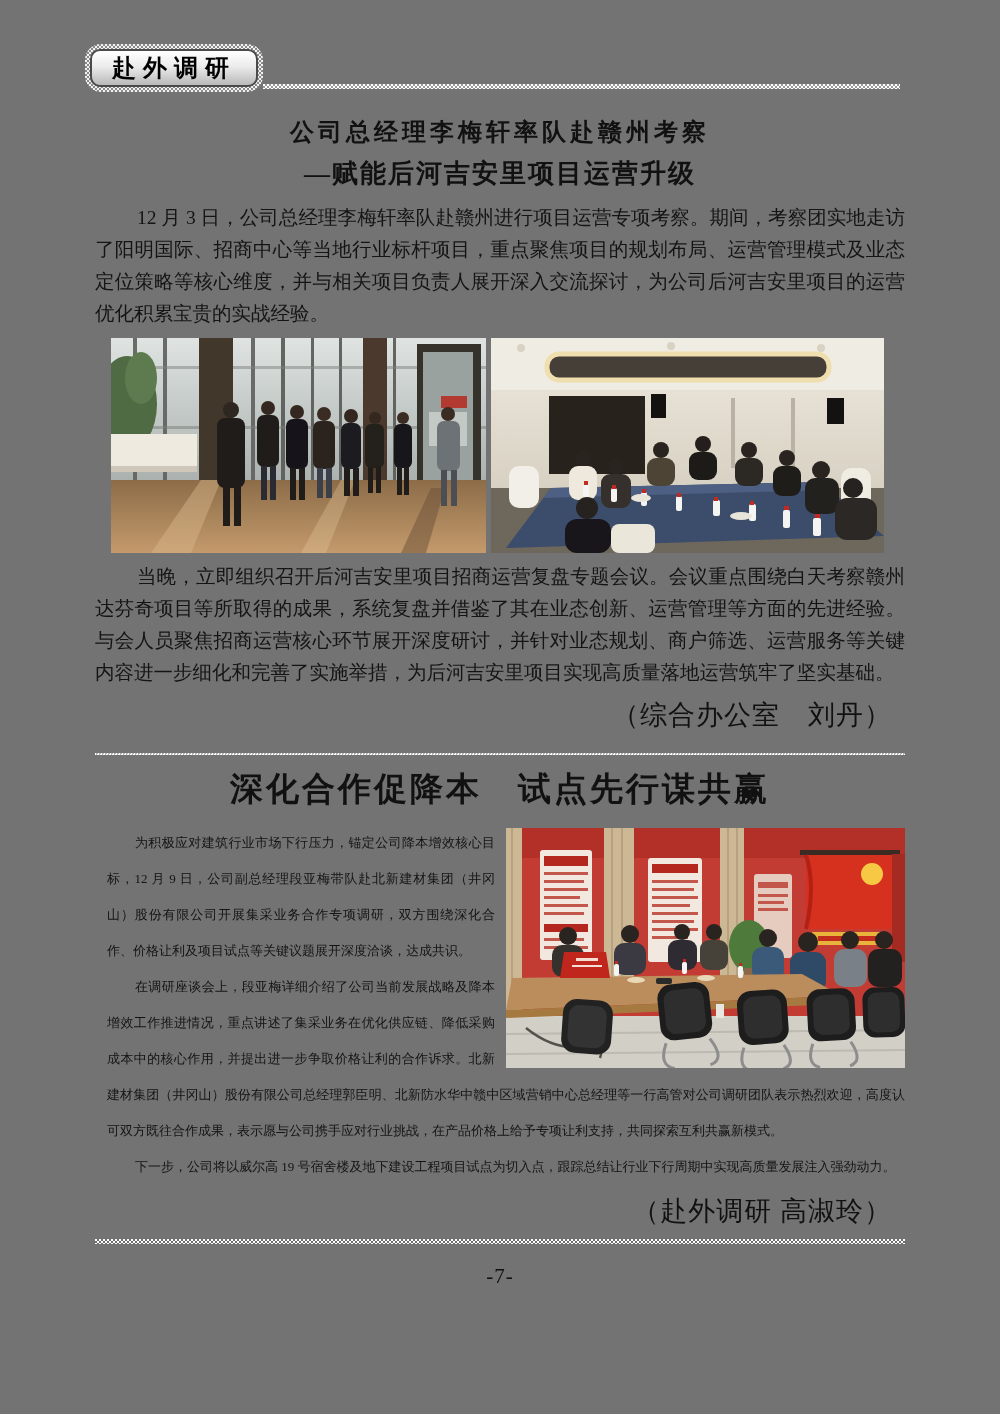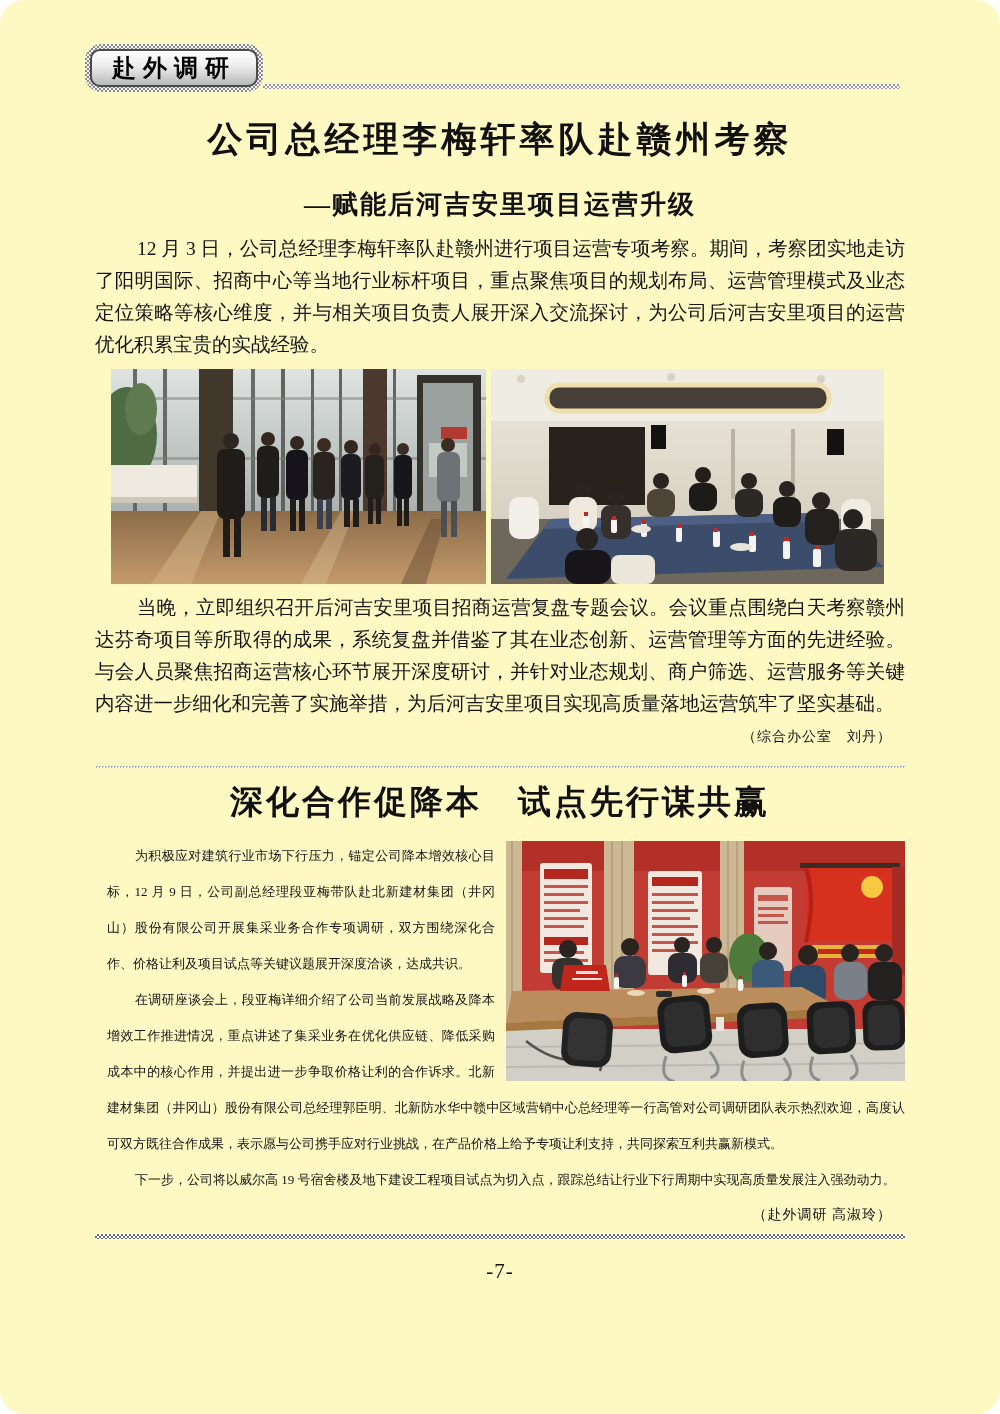--- a/index.html
+++ b/index.html
@@ -1,54 +1,53 @@
 <!DOCTYPE html>
 <html><head>
 <meta charset="utf-8">
 <style>
   * { margin:0; padding:0; box-sizing:border-box; }
   html,body { background:#ffffff; }
   .page {
     position:relative; width:1000px; height:1414px; margin:0 auto;
-    background:#fef9c3; overflow:hidden;
+    background:#737373; overflow:hidden;
     font-family:"Liberation Serif","DejaVu Serif",serif;
     color:#111;
-    border-radius:24px;
   }
   
   .header { display:flex; align-items:flex-end; padding:44px 100px 0 85px; }
   .badge-outer {
     padding:5px; border-radius:16px; flex:0 0 auto;
     background-image:repeating-conic-gradient(#8a8a8a 0% 25%, #f2f2f2 0% 50%);
     background-size:4px 4px;
   }
   .badge-inner {
     width:168px; height:38px; border-radius:10px;
     border:2px solid #4a4a4a;
     background:linear-gradient(180deg,#ffffff 0%,#ececec 45%,#b9b9b9 100%);
     display:flex; align-items:center; justify-content:center;
     font-weight:bold; font-size:24px; letter-spacing:7px; color:#000;
   }
   .header-line { flex:1 1 auto; height:5px; margin:0 0 3px 0;
     background-image:repeating-conic-gradient(#9a9a9a 0% 25%, #ffffff 0% 50%);
     background-size:4px 4px; }
   
   .content { padding:0 95px; }
-  .title-1 { margin-top:24px; text-align:center; font-size:35px; font-weight:bold; letter-spacing:4px; }
-  .subtitle-1 { margin-top:24px; text-align:center; font-size:26px; font-weight:bold; letter-spacing:2px; }
+  .title-1 { margin-top:24px; text-align:center; font-size:24px; font-weight:bold; letter-spacing:4px; }
+  .subtitle-1 { margin-top:8px; text-align:center; font-size:26px; font-weight:bold; letter-spacing:2px; }
   .title-2 { margin-top:12px; text-align:center; font-size:33px; font-weight:bold; letter-spacing:3px;font-family:Liberation Mono, monospace; }
   .body p {
     font-size:19.5px; line-height:32px; text-align:justify;
     text-indent:2.15em; color:#141414;
   }
   .a1-p1 { margin-top:11px; }
   .a1-p2 { }
   .photo-row { margin:8px 0 8px 16px; display:flex; gap:5px; }
   .photo-row svg { display:block; }
-  .byline { text-align:right; font-size:14px; padding-right:13px; margin-top:8px; letter-spacing:1px; }
+  .byline { text-align:right; font-size:27px; padding-right:13px; margin-top:8px; letter-spacing:1px; }
   .divider { height:2px; margin-top:20px;
     background-image:repeating-conic-gradient(#b0b0b0 0% 25%, #ffffff 0% 50%);
     background-size:3px 3px; }
   .a2 { overflow:hidden; margin-top:13px; }
   .a2 p { font-size:13px; line-height:36px;margin-left:12px; }
   .a2-photo { float:right; width:399px; margin:3px 0 8px 11px; }
   .a2-photo svg { display:block; }
   .bottom-line { height:5px; margin-top:10px;
     background-image:repeating-conic-gradient(#6e6e6e 0% 25%, #fdfdfd 0% 50%);
     background-size:4px 4px; }

